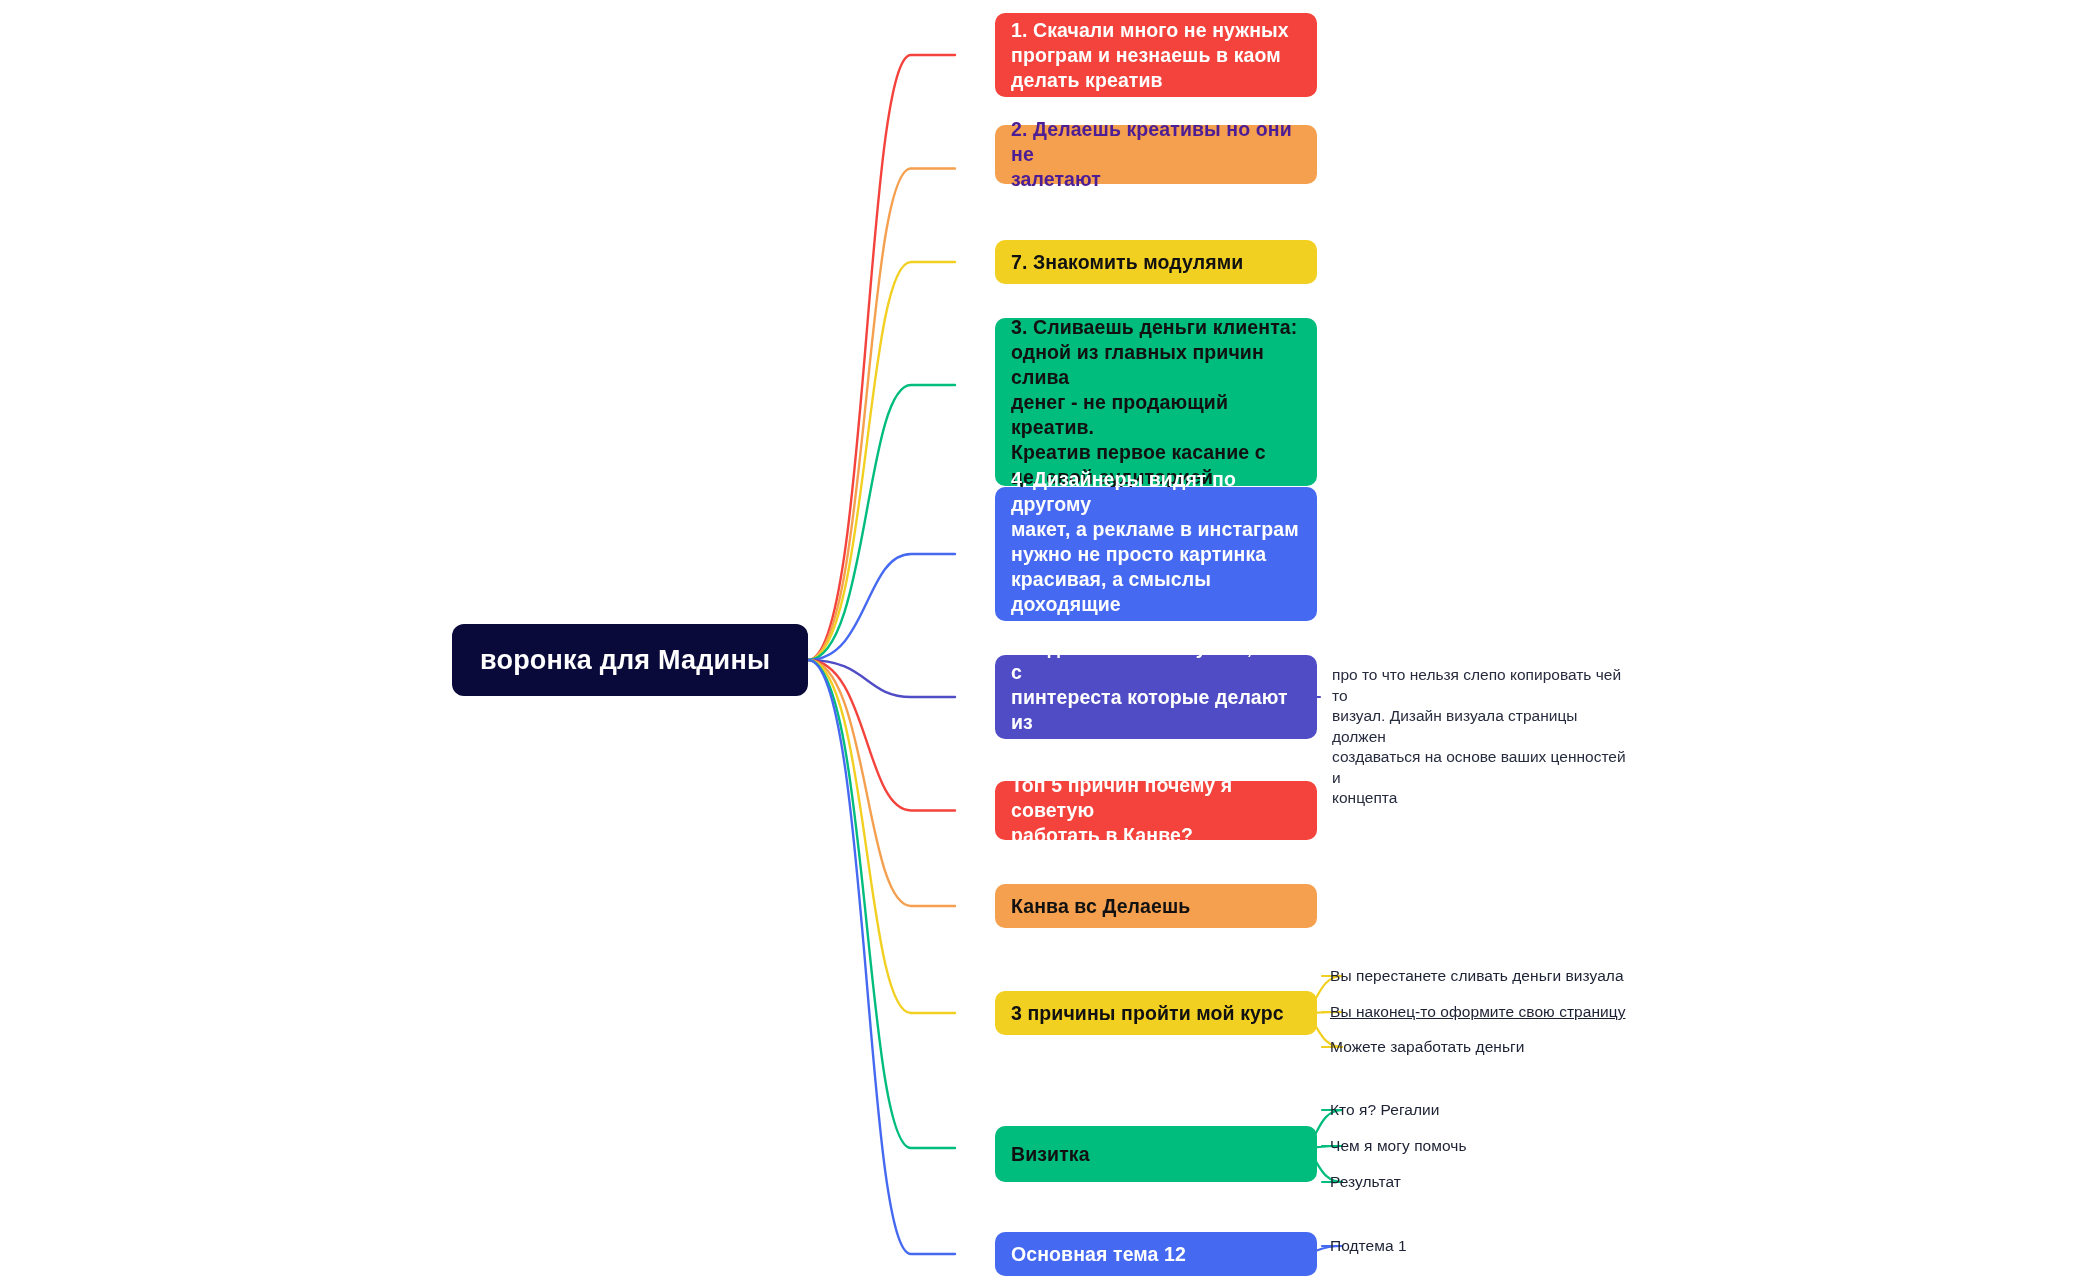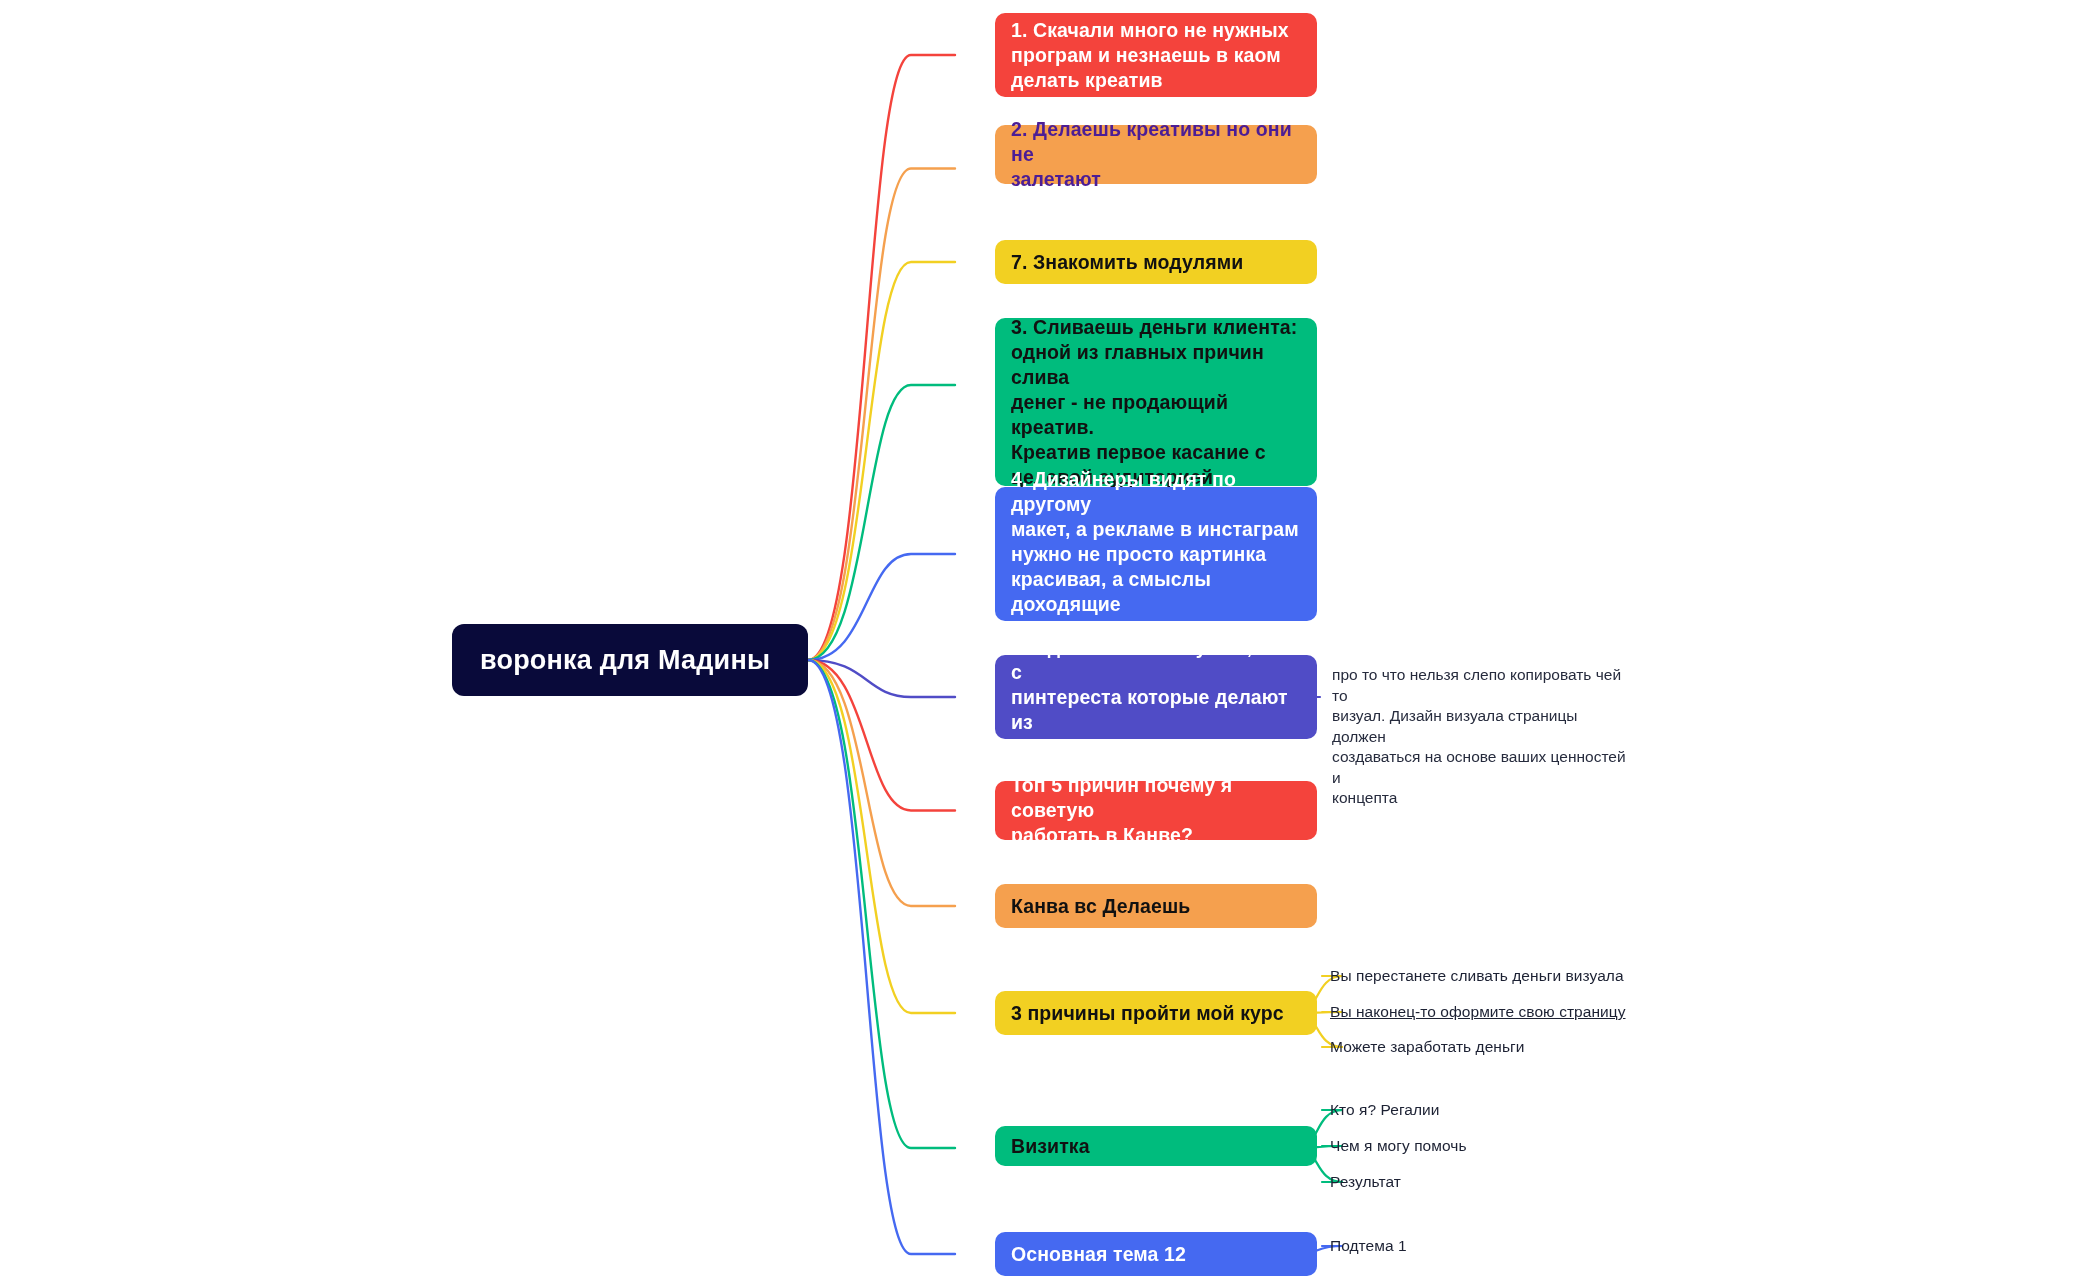--- a/index.html
+++ b/index.html
@@ -109,21 +109,21 @@
 визуал. Дизайн визуала страницы должен
 создаваться на основе ваших ценностей и
 концепта</div>
       <div class="node topic" style="left: 955px; top: 781px; width: 322px; height: 59px; background: rgb(244, 67, 60); color: rgb(255, 255, 255);"><span>Топ 5 причин почему я советую
 работать в Канве?</span></div>
       <div class="node topic" style="left: 955px; top: 884px; width: 322px; height: 44px; background: rgb(245, 160, 78); color: rgb(17, 17, 17);"><span>Канва вс Делаешь</span></div>
       <div class="node topic" style="left: 955px; top: 991px; width: 322px; height: 44px; background: rgb(242, 208, 34); color: rgb(17, 17, 17);"><span>3 причины пройти мой курс</span></div>
       <div class="sub" style="left: 1330px; top: 966px;"><span>Вы перестанете сливать деньги визуала</span></div>
       <div class="sub" style="left: 1330px; top: 1002px; text-decoration: underline;"><span>Вы наконец-то оформите свою страницу</span></div>
       <div class="sub" style="left: 1330px; top: 1037px;"><span>Можете заработать деньги</span></div>
-      <div class="node topic" style="left: 955px; top: 1126px; width: 322px; height: 40px; background: rgb(0, 188, 125); color: rgb(17, 17, 17);"><span>Визитка</span></div>
+      <div class="node topic" style="left: 955px; top: 1126px; width: 322px; height: 56px; background: rgb(0, 188, 125); color: rgb(17, 17, 17);"><span>Визитка</span></div>
       <div class="sub" style="left: 1330px; top: 1100px;"><span>Кто я? Регалии</span></div>
       <div class="sub" style="left: 1330px; top: 1136px;"><span>Чем я могу помочь</span></div>
       <div class="sub" style="left: 1330px; top: 1172px;"><span>Результат</span></div>
       <div class="node topic" style="left: 955px; top: 1232px; width: 322px; height: 44px; background: rgb(69, 105, 241); color: rgb(255, 255, 255);"><span>Основная тема 12</span></div>
       <div class="sub" style="left: 1330px; top: 1236px;"><span>Подтема 1</span></div>
     </div>
 
 </div>
 
 </body></html>

